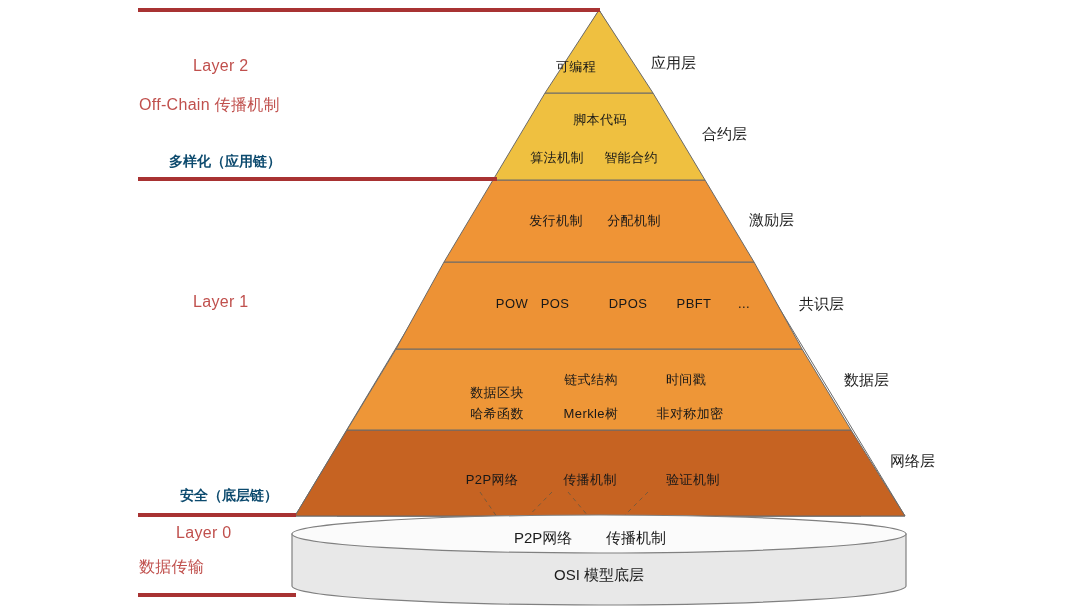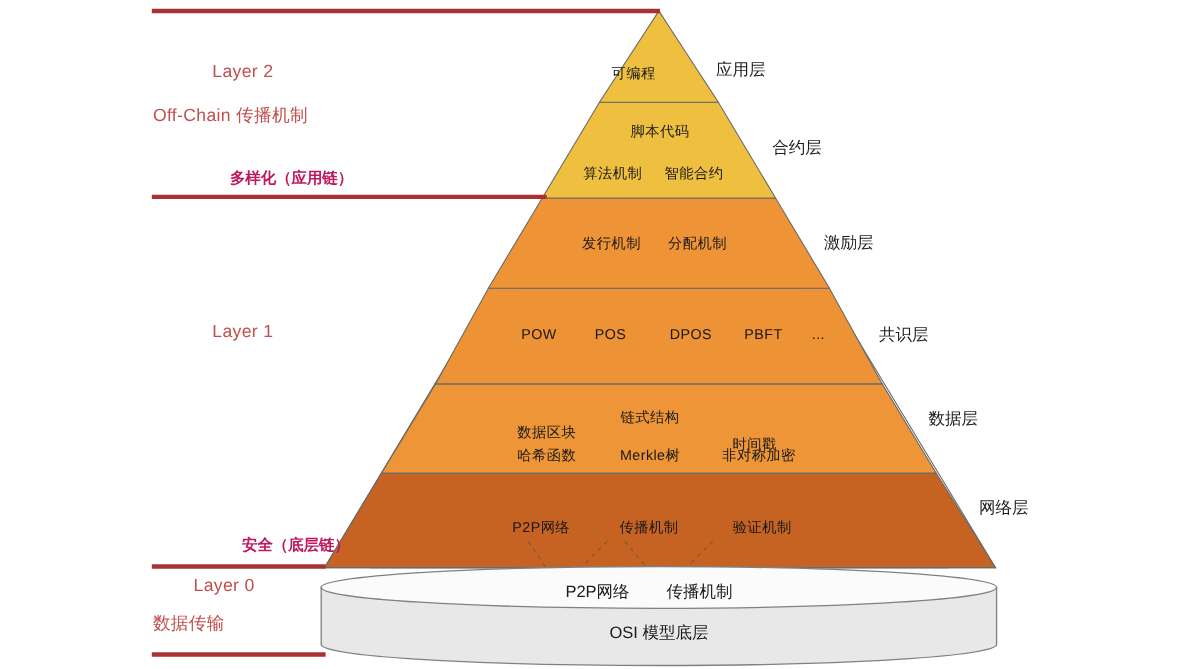--- a/index.html
+++ b/index.html
@@ -11,21 +11,21 @@
     position:relative;
   }
   #stage{position:absolute;left:0;top:0;width:1080px;height:608px;}
   svg#art{position:absolute;left:0;top:0;width:1080px;height:608px;}
 
   .txt{position:absolute;white-space:nowrap;color:#1a1a1a;}
   .pyr-label{font-size:13px;color:#181818;letter-spacing:.4px;}
   .side-label{font-size:15px;color:#1d1d1d;}
   .red-head{position:absolute;white-space:nowrap;color:#C0392B;}
   .red-big{font-size:16px;color:#C0504D;letter-spacing:.3px;}
-  .small-note{position:absolute;white-space:nowrap;font-size:14px;color:#be185d;font-weight:bold;margin-left:40px;}
+  .small-note{position:absolute;white-space:nowrap;font-size:14px;color:#0c4a6e;font-weight:bold;}
   .cyl-txt{position:absolute;white-space:nowrap;font-size:15px;color:#1b1b1b;}
 </style>
 </head>
 <body>
 
 <div id="stage">
 
   <svg id="art" viewBox="0 0 1080 608">
 
     <polygon points="599,10 643.5,96 554.5,96" fill="#EFC040" stroke="#6a6a6a" stroke-width="1"></polygon>
@@ -81,29 +81,29 @@
 
   <div class="txt pyr-label" style="left:576px;top:58px;transform:translateX(-50%);">可编程</div>
 
   <div class="txt pyr-label" style="left:600px;top:111px;transform:translateX(-50%);">脚本代码</div>
   <div class="txt pyr-label" style="left:557px;top:149px;transform:translateX(-50%);">算法机制</div>
   <div class="txt pyr-label" style="left:631px;top:149px;transform:translateX(-50%);">智能合约</div>
 
   <div class="txt pyr-label" style="left:556px;top:212px;transform:translateX(-50%);">发行机制</div>
   <div class="txt pyr-label" style="left:634px;top:212px;transform:translateX(-50%);">分配机制</div>
 
-  <div class="txt pyr-label" style="left:490px;top:296px;transform:translateX(-50%);">POW</div>
+  <div class="txt pyr-label" style="left:512px;top:296px;transform:translateX(-50%);">POW</div>
   <div class="txt pyr-label" style="left:555px;top:296px;transform:translateX(-50%);">POS</div>
   <div class="txt pyr-label" style="left:628px;top:296px;transform:translateX(-50%);">DPOS</div>
   <div class="txt pyr-label" style="left:694px;top:296px;transform:translateX(-50%);">PBFT</div>
   <div class="txt pyr-label" style="left:744px;top:296px;transform:translateX(-50%);">...</div>
 
   <div class="txt pyr-label" style="left:497px;top:384px;transform:translateX(-50%);">数据区块</div>
   <div class="txt pyr-label" style="left:591px;top:371px;transform:translateX(-50%);">链式结构</div>
-  <div class="txt pyr-label" style="left:686px;top:371px;transform:translateX(-50%);margin-top:24px;">时间戳</div>
+  <div class="txt pyr-label" style="left:686px;top:371px;transform:translateX(-50%);">时间戳</div>
   <div class="txt pyr-label" style="left:497px;top:405px;transform:translateX(-50%);">哈希函数</div>
   <div class="txt pyr-label" style="left:591px;top:405px;transform:translateX(-50%);">Merkle树</div>
   <div class="txt pyr-label" style="left:690px;top:405px;transform:translateX(-50%);">非对称加密</div>
 
   <div class="txt pyr-label" style="left:492px;top:471px;transform:translateX(-50%);">P2P网络</div>
   <div class="txt pyr-label" style="left:590px;top:471px;transform:translateX(-50%);">传播机制</div>
   <div class="txt pyr-label" style="left:693px;top:471px;transform:translateX(-50%);">验证机制</div>
 
   <div class="txt side-label" style="left:651px;top:54px;">应用层</div>
   <div class="txt side-label" style="left:702px;top:125px;">合约层</div>

